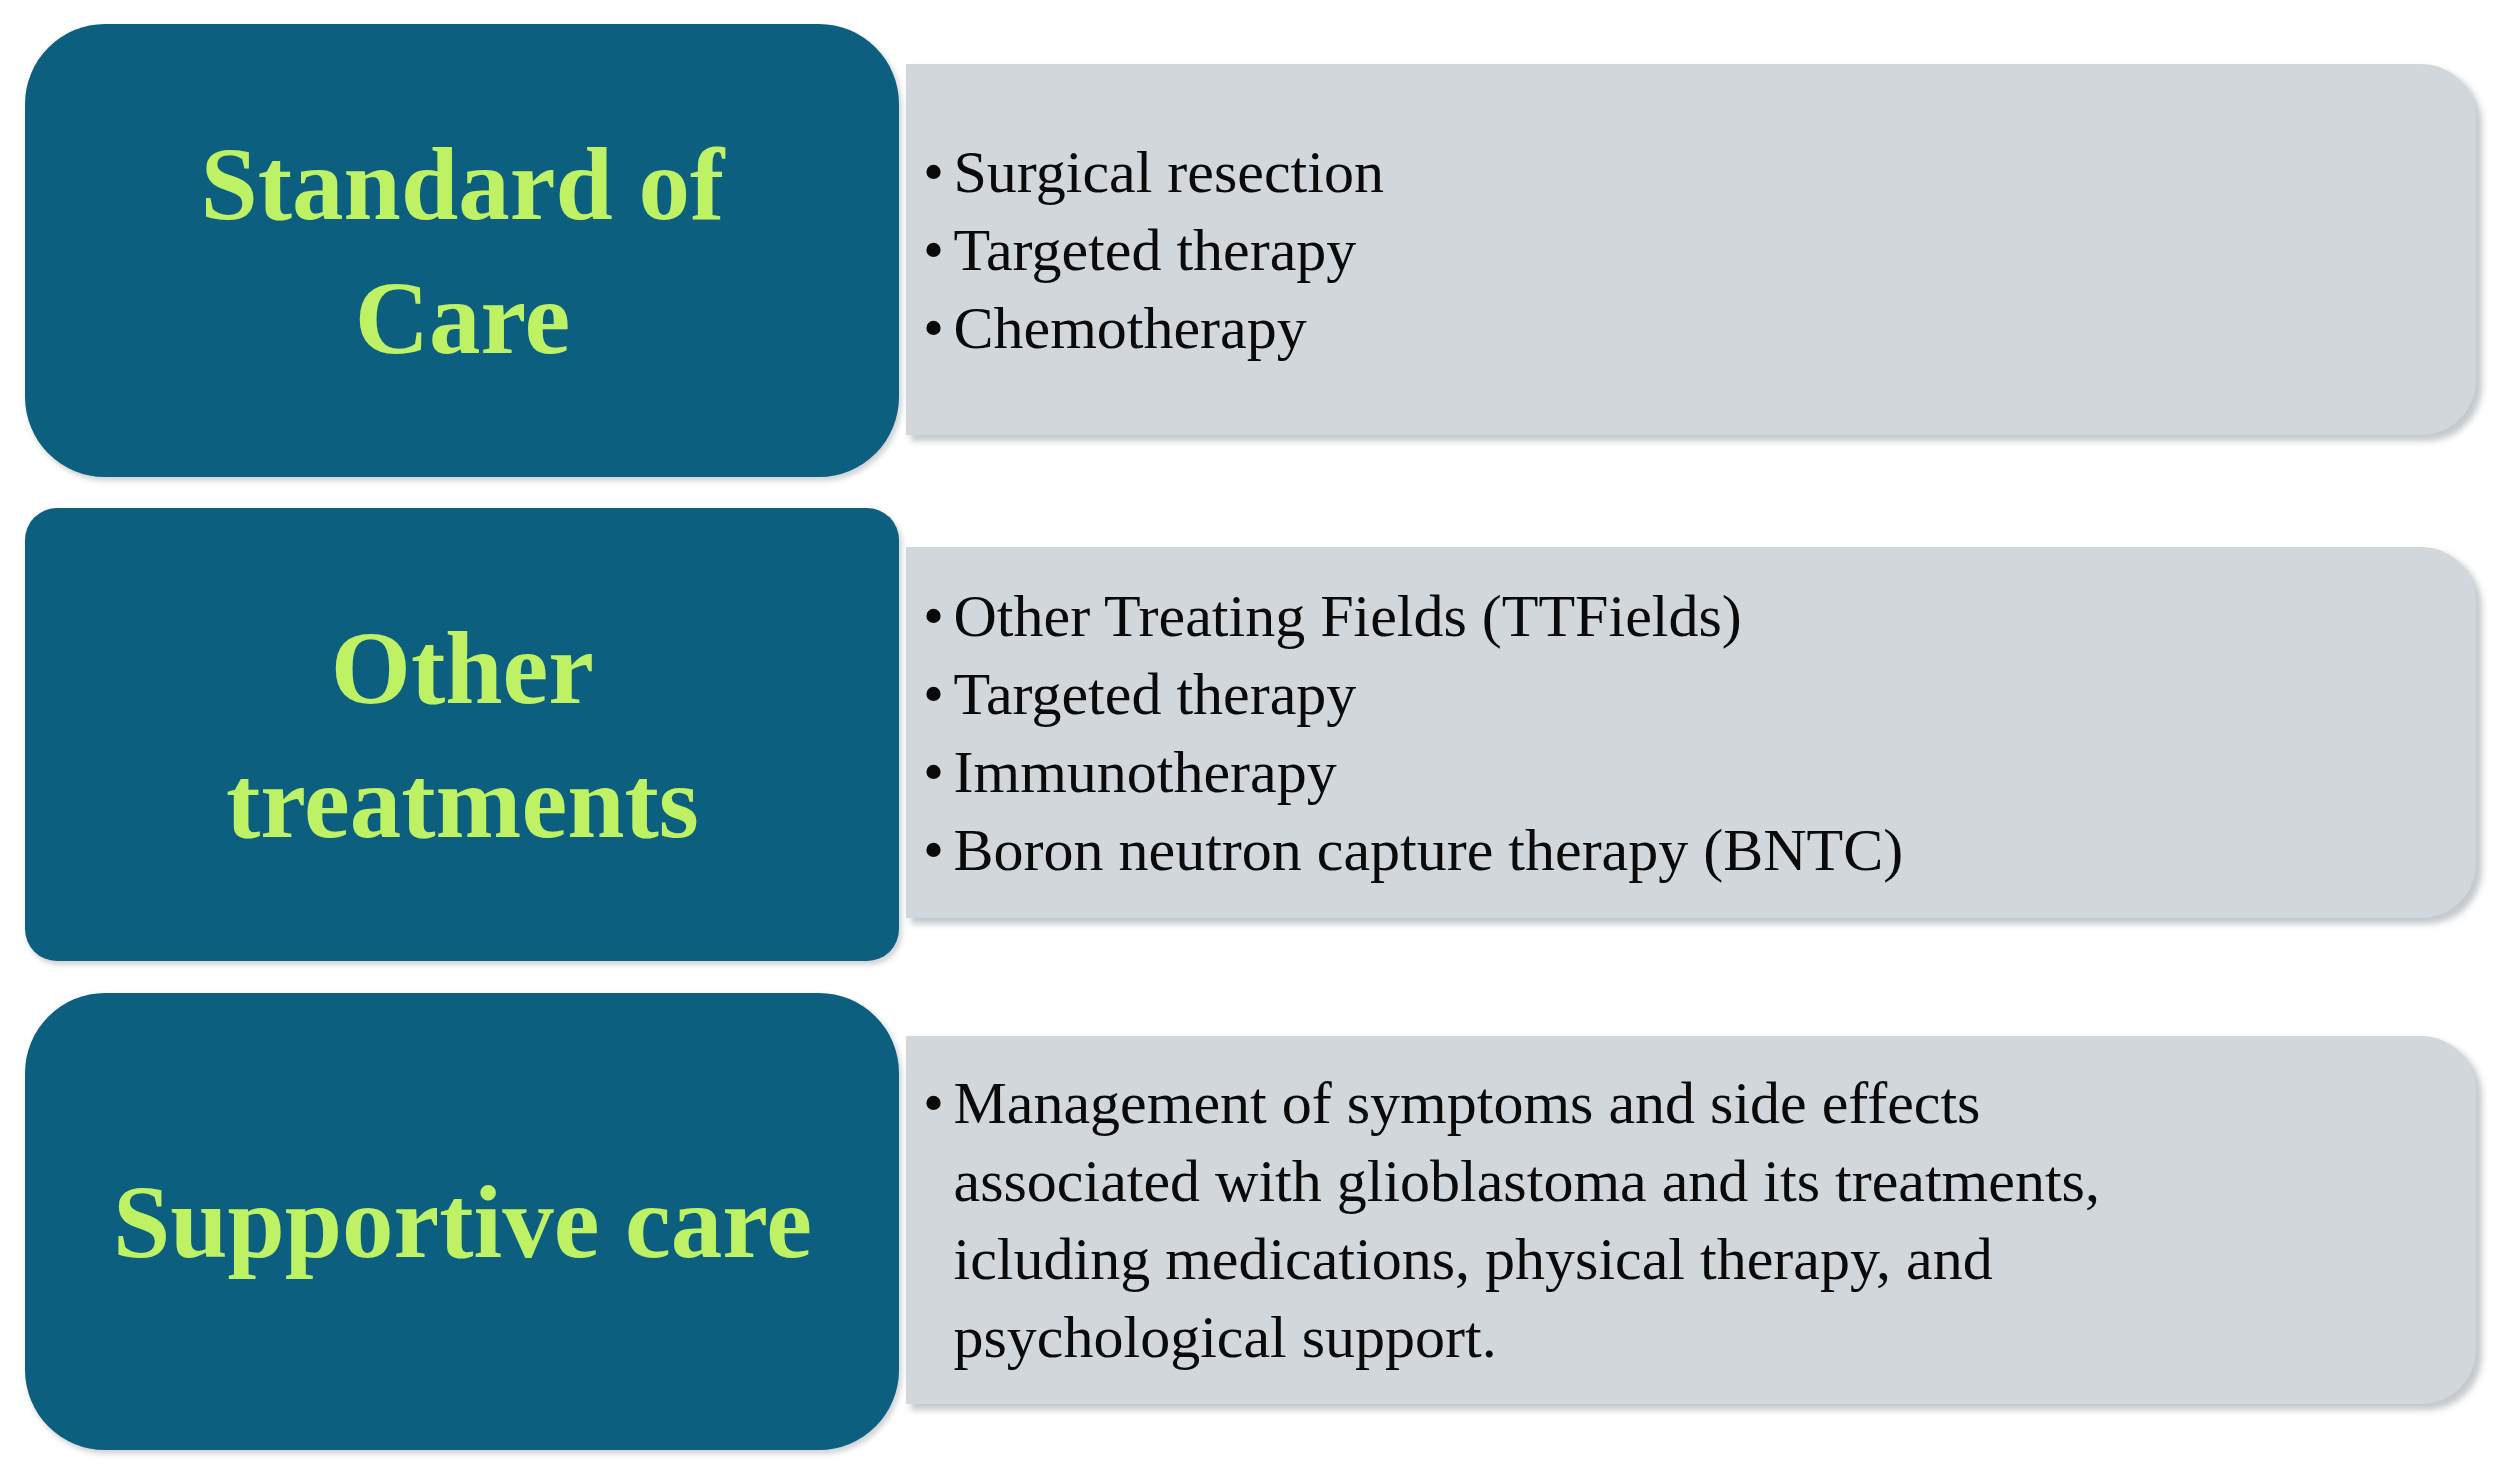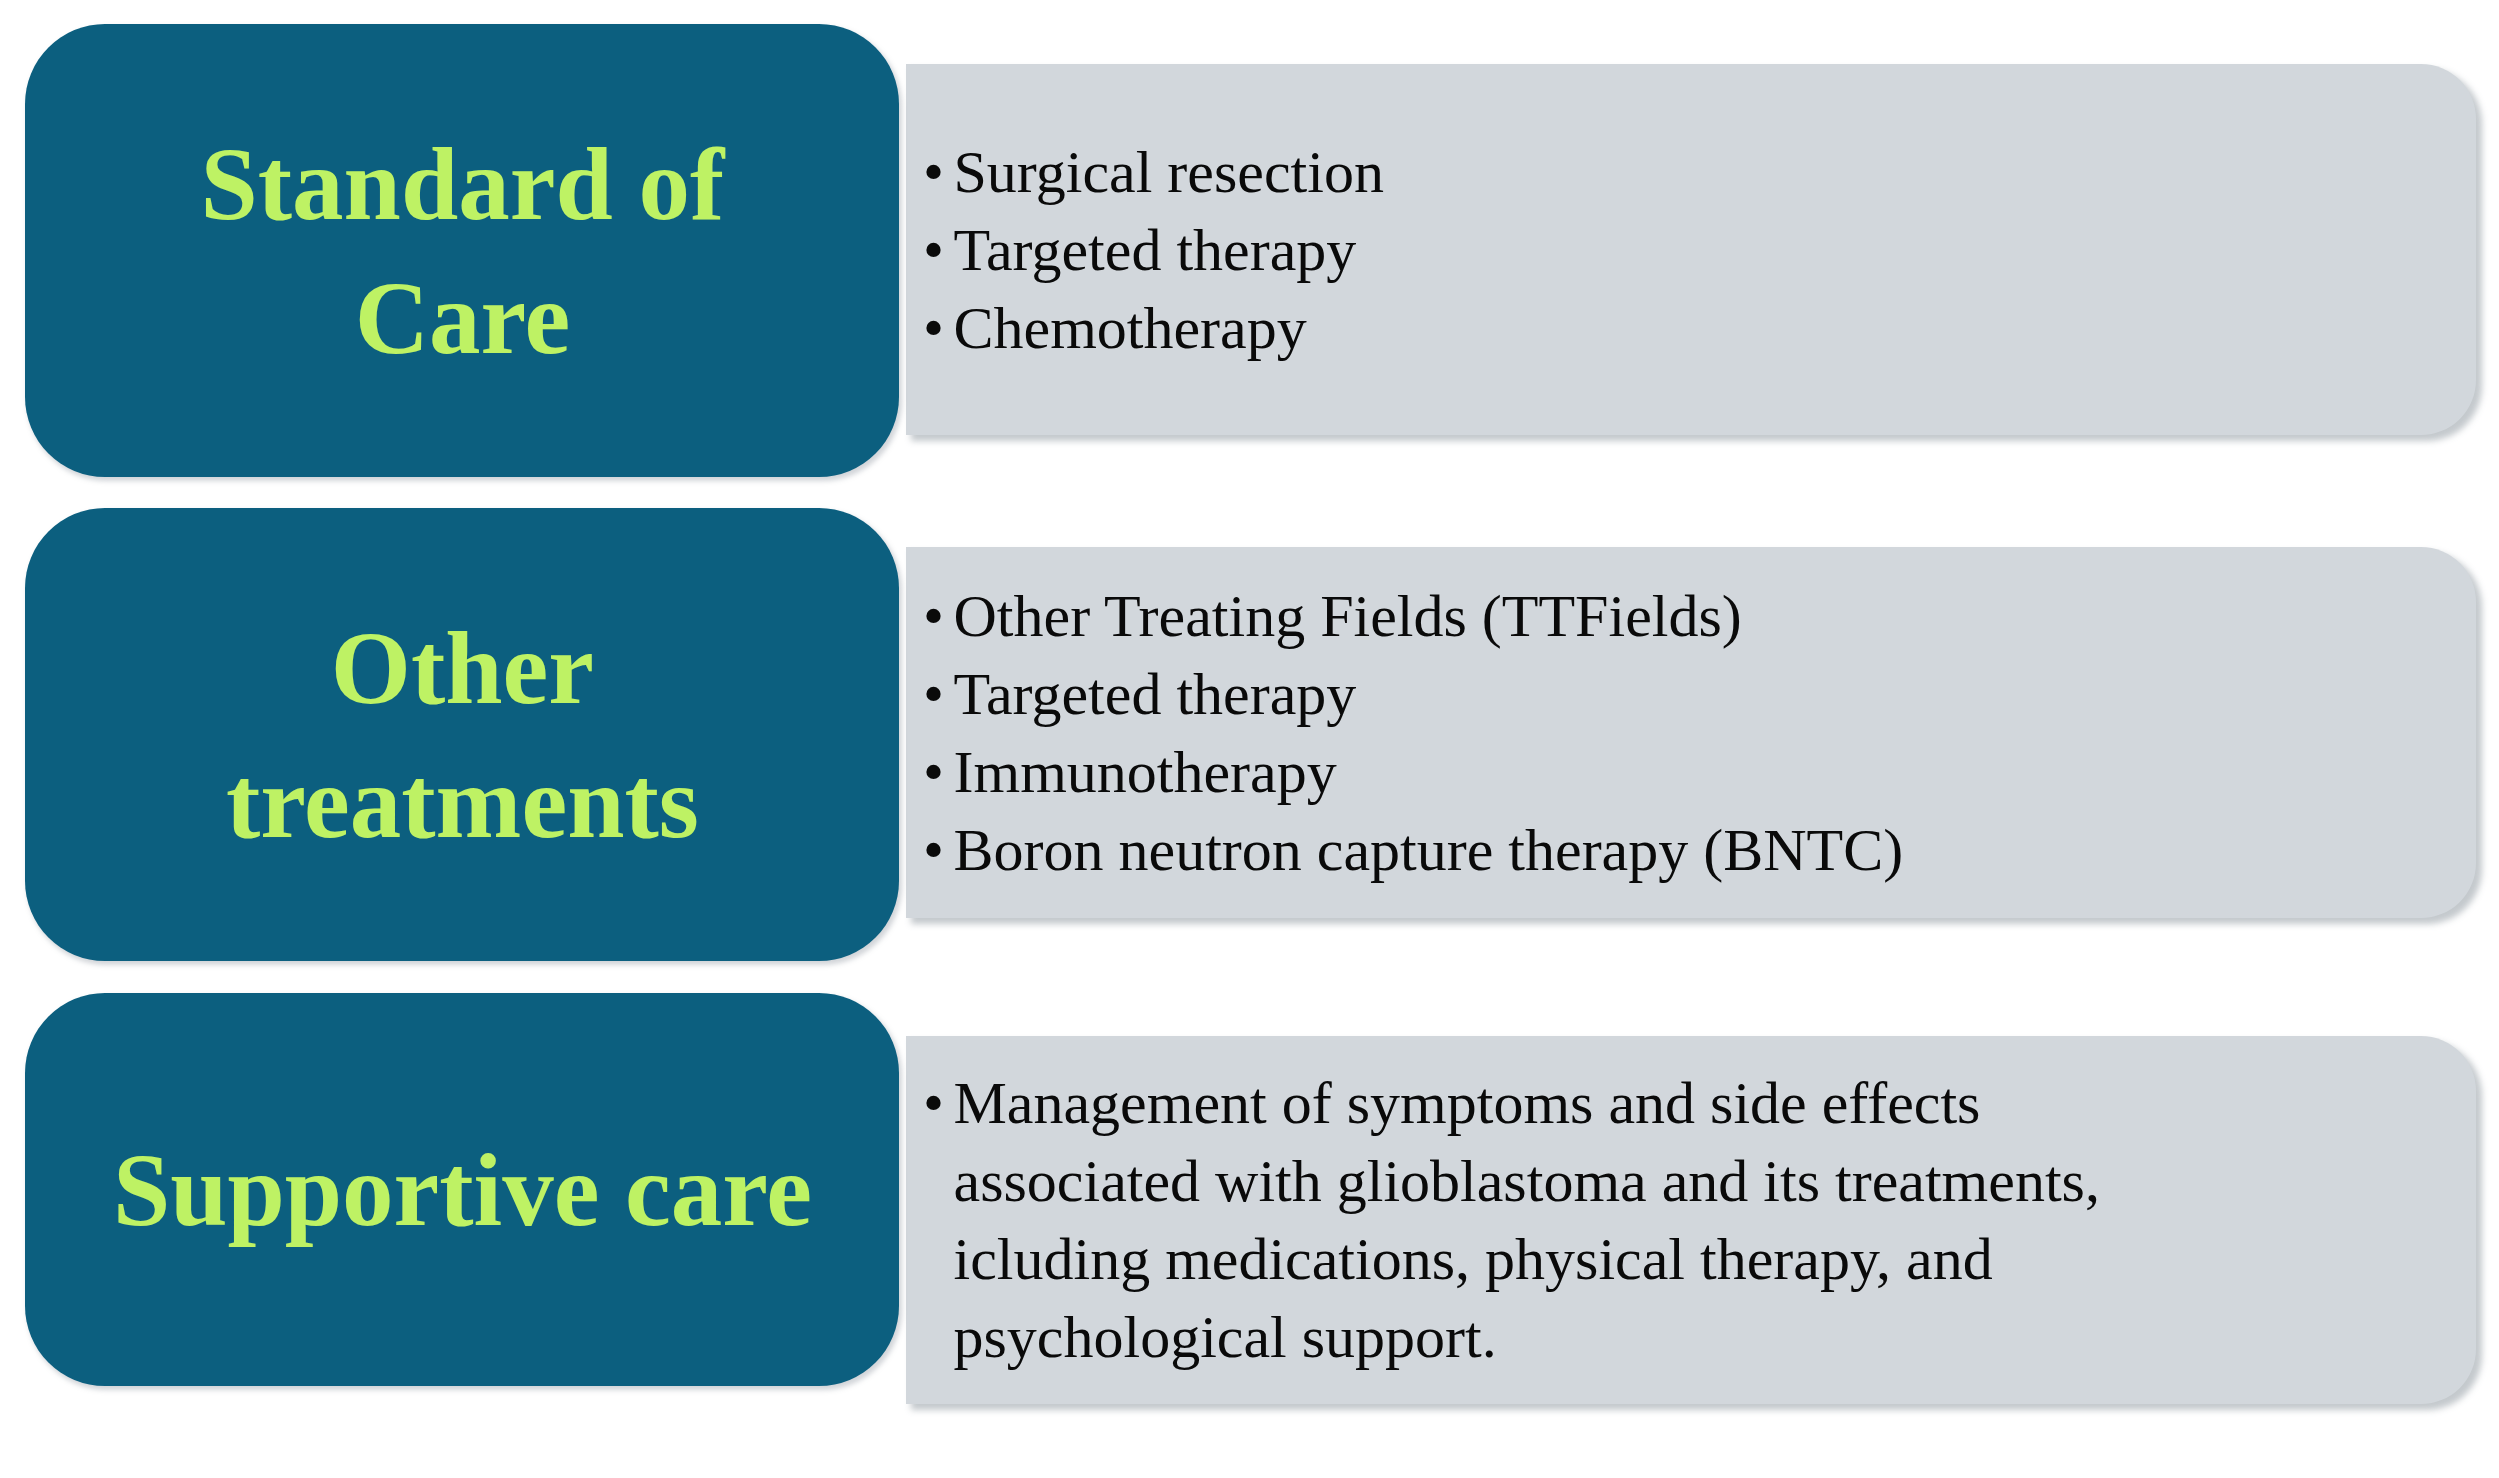--- a/index.html
+++ b/index.html
@@ -67,22 +67,22 @@
   .gray-panel li .dot {
     flex: 0 0 30.5px;
     width: 30.5px;
     color: #0a0a0a;
   }
   .gray-panel li .btext {
     flex: 1;
     white-space: pre-line;
   }
   .row1-box  { top: 24px; }
-  .row2-box  { top: 508px; }
-  .row3-box  { top: 993px; height: 393px; }
+  .row2-box  { top: 508px; border-radius: 32px; }
+  .row3-box  { top: 993px; height: 457px; }
   .row1-panel { top: 64px; }
   .row2-panel { top: 547px; }
   .row3-panel { top: 1036px; height: 368px; }
 </style>
 </head>
 <body>
 
 <div id="canvas">
 
   <div class="gray-panel row1-panel">

